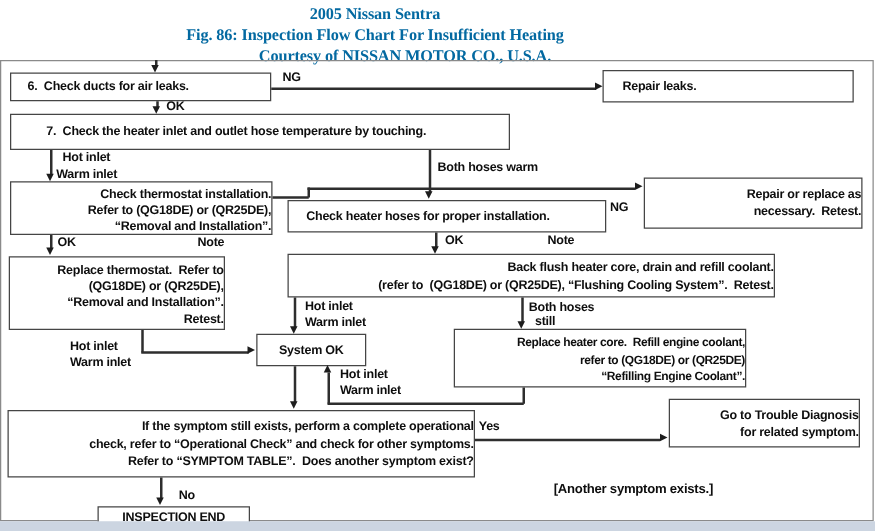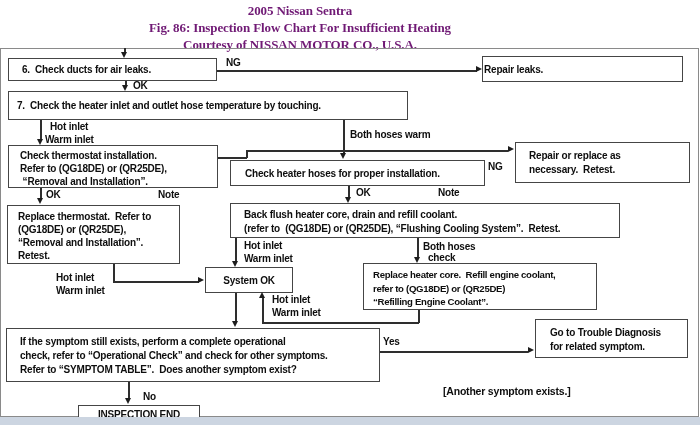--- a/index.html
+++ b/index.html
@@ -3,33 +3,33 @@
 <meta charset="utf-8">
 <style>
   html,body { margin:0; padding:0; background:#ffffff; }
   #canvas {
     position:relative; width:700px; height:425px; background:#ffffff;
     overflow:hidden;
     font-family:"Liberation Sans", sans-serif;
   }
   .hdr {
     position:absolute; left:0; width:600px; text-align:center;
-    font:700 13px/16px "Liberation Serif", serif; color:#701a75;
+    font:700 13px/16px "Liberation Serif", serif; color:#0369a1;
     letter-spacing:-0.1px; white-space:pre;
   }
   .frame {
     position:absolute; left:0; top:48px; width:697px; height:367px;
     border:1px solid #8a8a8a;
   }
   .box {
     position:absolute; background:#ffffff; border:1.6px solid #454545;
     color:#0e0e0e; font:700 10px/13px "Liberation Sans", sans-serif;
     letter-spacing:-0.2px; box-sizing:border-box;
   }
-  .box span { display:block; white-space:pre; }
+  .box span { display:block; white-space:pre;text-align:right; }
   .flex { display:flex; align-items:center; }
   .ctr { justify-content:center; }
   .lbl {
     position:absolute; color:#0e0e0e; white-space:pre;
     font:700 10px/12px "Liberation Sans", sans-serif; letter-spacing:-0.2px;text-align:right;
   }
   .hl { position:absolute; height:1.6px; background:#2e2e2e; }
   .vl { position:absolute; width:1.6px; background:#2e2e2e; }
   .ad,.ar,.au { position:absolute; width:0; height:0; }
   .ad { border-left:3.6px solid transparent; border-right:3.6px solid transparent; border-top:6px solid #1d1d1d; }
@@ -37,33 +37,33 @@
   .au { border-left:3.6px solid transparent; border-right:3.6px solid transparent; border-bottom:6px solid #1d1d1d; }
   .strip { position:absolute; left:0; top:417px; width:700px; height:8px; background:#ccd5e1; z-index:6; }
 </style>
 </head>
 <body>
 
 <div id="canvas">
 
   <div class="hdr" style="top:3px;">2005 Nissan Sentra</div>
   <div class="hdr" style="top:20px;">Fig. 86: Inspection Flow Chart For Insufficient Heating</div>
-  <div class="hdr" style="top:37px;">Courtesy of NISSAN MOTOR CO., U.S.A.</div>
+  <div class="hdr" style="top:37px;padding-left:24px;">Courtesy of NISSAN MOTOR CO., U.S.A.</div>
 
   <div class="frame"></div>
 
   <div class="box flex" style="left:8px; top:58px; width:209px; height:23px; padding-left:13px;">
     <span>6.  Check ducts for air leaks.</span>
   </div>
 
-  <div class="box flex" style="left:482px; top:56px; width:201px; height:26px; padding-left:1px;">
+  <div class="box flex" style="left:482px; top:56px; width:201px; height:26px; padding-left:15px;">
     <span>Repair leaks.</span>
   </div>
 
-  <div class="box flex" style="left:8px; top:91px; width:400px; height:29px; padding-left:8px;">
+  <div class="box flex" style="left:8px; top:91px; width:400px; height:29px; padding-left:28px;">
     <span>7.  Check the heater inlet and outlet hose temperature by touching.</span>
   </div>
 
   <div class="box" style="left:8px; top:145px; width:210px; height:43px; padding:3px 0 0 11px;">
     <span>Check thermostat installation.</span>
     <span>Refer to (QG18DE) or (QR25DE),</span>
     <span> “Removal and Installation”.</span>
   </div>
 
   <div class="box" style="left:515px; top:142px; width:175px; height:41px; padding:6px 0 0 13px; line-height:14px;">
@@ -118,21 +118,21 @@
   <div class="lbl" style="left:45px;  top:134px;">Warm inlet</div>
   <div class="lbl" style="left:350px; top:129px;">Both hoses warm</div>
   <div class="lbl" style="left:488px; top:161px;">NG</div>
   <div class="lbl" style="left:46px;  top:189px;">OK</div>
   <div class="lbl" style="left:158px; top:189px;">Note</div>
   <div class="lbl" style="left:356px; top:187px;">OK</div>
   <div class="lbl" style="left:438px; top:187px;">Note</div>
   <div class="lbl" style="left:244px; top:240px;">Hot inlet</div>
   <div class="lbl" style="left:244px; top:253px;">Warm inlet</div>
   <div class="lbl" style="left:423px; top:241px;">Both hoses</div>
-  <div class="lbl" style="left:428px; top:252px;">check</div>
+  <div class="lbl" style="left:428px; top:252px;">still</div>
   <div class="lbl" style="left:56px;  top:272px;">Hot inlet</div>
   <div class="lbl" style="left:56px;  top:285px;">Warm inlet</div>
   <div class="lbl" style="left:272px; top:294px;">Hot inlet</div>
   <div class="lbl" style="left:272px; top:307px;">Warm inlet</div>
   <div class="lbl" style="left:383px; top:336px;">Yes</div>
   <div class="lbl" style="left:143px; top:391px;">No</div>
   <div class="lbl" style="left:443px; top:385px; font-size:10.5px;">[Another symptom exists.]</div>
 
   <div class="vl" style="left:124px; top:48px;  height:5px;"></div>
   <div class="ad" style="left:121px; top:52px;"></div>

